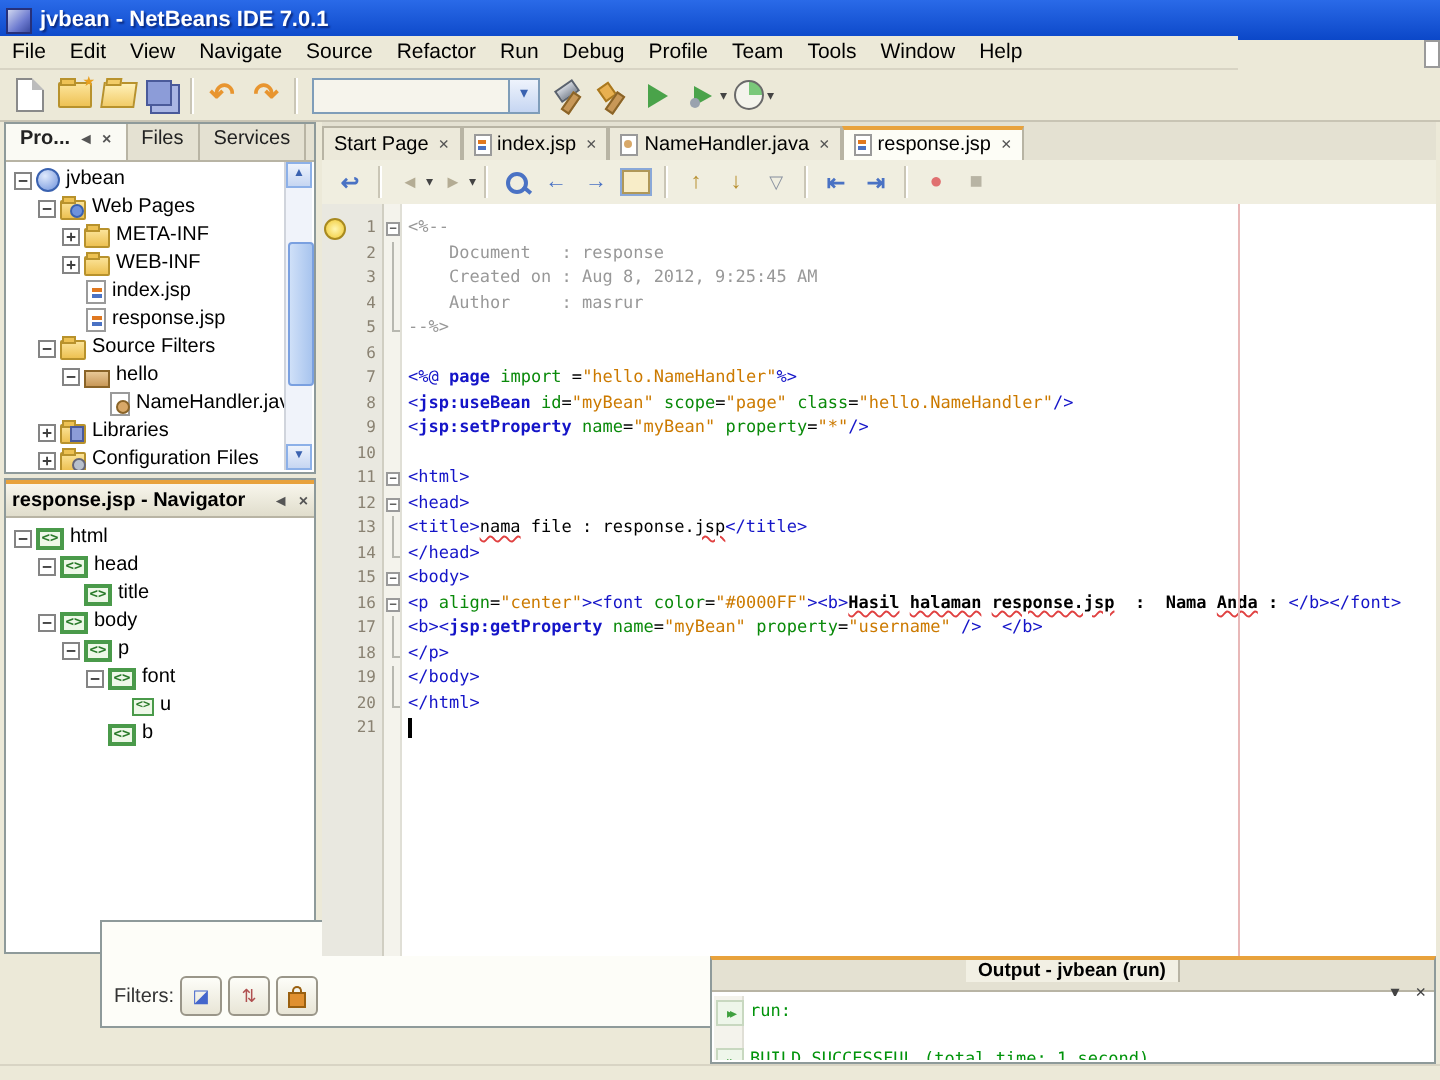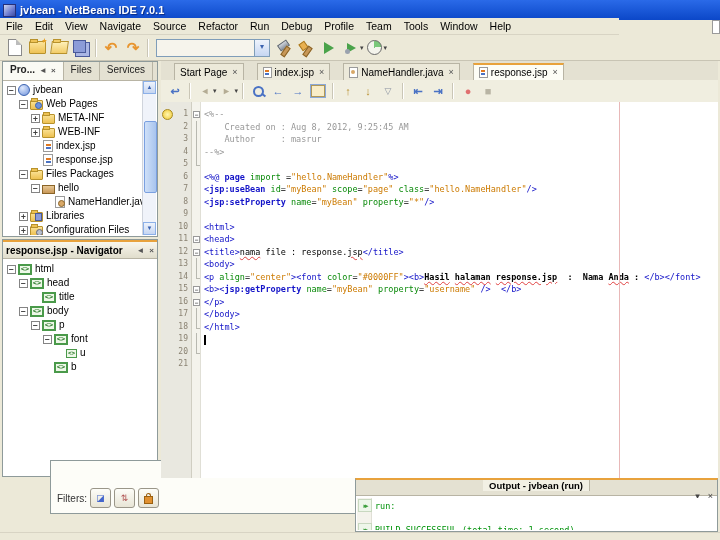--- a/index.html
+++ b/index.html
@@ -79,21 +79,21 @@
   
   .filtersbar{position:absolute;left:2px;bottom:3px;height:24px;display:flex;align-items:center;font-size:10px;color:#333;}
   .fbtn{width:19px;height:18px;background:linear-gradient(#fdfdf8,#e8e5d6);border:1px solid #9a9689;border-radius:3px;
       margin-left:3px;display:inline-flex;align-items:center;justify-content:center;font-size:9px;}
   .padlock{width:7px;height:6px;background:#e09030;border:1px solid #9a6010;position:relative;margin-top:3px;}
   .padlock:before{content:"";position:absolute;left:1px;top:-4px;width:3px;height:3px;border:1px solid #9a6010;border-bottom:none;border-radius:3px 3px 0 0;}
   .collapse-handle{position:absolute;left:166px;top:1px;font-size:7px;color:#9a9689;}
   
   .etabrow{position:absolute;left:0;top:0;right:0;height:19px;background:#e4e1d2;border-bottom:1px solid #b8b4a4;display:flex;align-items:flex-end;}
   .etab{height:17px;box-sizing:border-box;border:1px solid #b8b4a4;border-bottom:none;background:#ece9da;
-      display:flex;align-items:center;padding:0 5px;font-size:10px;margin-left:13px;white-space:nowrap;}
+      display:flex;align-items:center;padding:0 5px;font-size:10px;margin-left:0;white-space:nowrap;}
   .etab.active{background:#fdfdf6;border-top:2px solid #e8a23c;font-weight:normal;}
   .etab .fi{display:inline-block;width:9px;height:11px;background:#fff;border:1px solid #9a9a9a;margin-right:3px;position:relative;box-sizing:border-box;}
   .etab .fi.jsp:after{content:"";position:absolute;left:1px;top:2px;width:4px;height:2px;background:#e07820;box-shadow:0 3px 0 #4a72c4;}
   .etab .fi.java:after{content:"";position:absolute;left:1px;top:2px;width:4px;height:4px;border-radius:50%;background:#d8a868;}
   .etab .x{margin-left:5px;font-size:9px;color:#555;line-height:9px;}
   .etoolbar{position:absolute;left:0;top:19px;right:0;height:22px;background:#f0eee0;border-bottom:1px solid #c8c4b4;
       display:flex;align-items:center;padding-left:4px;}
   .ebtn{width:20px;height:18px;display:inline-flex;align-items:center;justify-content:center;font-size:11px;}
   .esep{width:1px;height:16px;background:#cac6b6;border-right:1px solid #fff;margin:0 4px;}
   .mag{width:7px;height:7px;border:2px solid #4a72c4;border-radius:50%;position:relative;}
@@ -124,21 +124,21 @@
   .caret{display:inline-block;width:1.5px;height:10px;background:#000;vertical-align:middle;}
   
   .output{border-top:2px solid #e8a23c;}
   .otabrow{height:15px;background:#e4e1d2;border-bottom:1px solid #b8b4a4;display:flex;align-items:center;font-size:9.5px;flex-direction:column;}
   .otab{height:100%;display:flex;align-items:center;background:#f2f0e4;border-right:1px solid #b8b4a4;padding:0 6px;font-weight:bold;}
   .otab-icons{margin-left:auto;display:flex;align-items:center;}
   .otab-icons span{margin:0 4px;font-size:9px;color:#444;}
   .tasks-sec{border-left:1px solid #b8b4a4;background:#e4e1d2;height:100%;display:flex;align-items:center;padding:0 8px;min-width:160px;}
   .obody{position:absolute;left:1px;right:1px;top:18px;bottom:1px;background:#fff;overflow:hidden;}
   .ostrip{position:absolute;left:0;top:0;bottom:0;width:14px;background:#f4f3ec;border-right:1px solid #e0dfd6;}
-  .orow{height:12px;display:flex;align-items:flex-end;}
+  .orow{height:12px;display:flex;align-items:flex-start;}
   .obtn{width:12px;height:11px;margin-right:3px;display:inline-flex;align-items:center;justify-content:center;
       font-size:7px;letter-spacing:-2px;color:#3fa03f;border:1px solid #c8d8c0;background:#eef6ea;flex:none;}
   .osp{width:16px;flex:none;}
   .otext{font:8.5px/12px "DejaVu Sans Mono",monospace;color:#00930a;white-space:pre;}
   
   .statusbar{position:absolute;left:0;bottom:0;width:720px;height:7px;background:#ECE9D8;border-top:1px solid #d8d4c4;}
 </style>
 </head>
 <body>
 
@@ -242,21 +242,21 @@
           <span>index.jsp</span>
         </div>
         <div class="row" style="padding-left: 27px;">
           <span class="tgsp"></span>
           <span class="ti ti-page jsp"></span>
           <span>response.jsp</span>
         </div>
         <div class="row" style="padding-left: 15px;">
           <span class="tg">−</span>
           <span class="ti ti-fold"></span>
-          <span>Files Packages</span>
+          <span>Source Filters</span>
         </div>
         <div class="row" style="padding-left: 27px;">
           <span class="tg">−</span>
           <span class="ti ti-pkg"></span>
           <span>hello</span>
         </div>
         <div class="row" style="padding-left: 39px;">
           <span class="tgsp"></span>
           <span class="ti ti-page java"></span>
           <span>NameHandler.java</span>
@@ -493,31 +493,33 @@
           </div>
           <div class="fl">
             <span class="fend"></span>
           </div>
           <div class="fl"></div>
         </div>
       <div class="codearea">
         <div class="marginline"></div>
         <div>
             <div class="cl"><span class="sg-c">&lt;%--</span></div>
+            <div class="cl"><span class="sg-c">    Document   : response</span></div>
             <div class="cl"><span class="sg-c">    Created on : Aug 8, 2012, 9:25:45 AM</span></div>
             <div class="cl"><span class="sg-c">    Author     : masrur</span></div>
             <div class="cl"><span class="sg-c">--%&gt;</span></div>
             <div class="cl"></div>
             <div class="cl"><span class="sg-t">&lt;%@ </span><span class="sg-k">page</span><span class="sg-p"> </span><span class="sg-a">import</span><span class="sg-p"> =</span><span class="sg-s">"hello.NameHandler"</span><span class="sg-t">%&gt;</span></div>
             <div class="cl"><span class="sg-t">&lt;</span><span class="sg-k">jsp:useBean</span><span class="sg-p"> </span><span class="sg-a">id</span><span class="sg-p">=</span><span class="sg-s">"myBean"</span><span class="sg-p"> </span><span class="sg-a">scope</span><span class="sg-p">=</span><span class="sg-s">"page"</span><span class="sg-p"> </span><span class="sg-a">class</span><span class="sg-p">=</span><span class="sg-s">"hello.NameHandler"</span><span class="sg-t">/&gt;</span></div>
             <div class="cl"><span class="sg-t">&lt;</span><span class="sg-k">jsp:setProperty</span><span class="sg-p"> </span><span class="sg-a">name</span><span class="sg-p">=</span><span class="sg-s">"myBean"</span><span class="sg-p"> </span><span class="sg-a">property</span><span class="sg-p">=</span><span class="sg-s">"*"</span><span class="sg-t">/&gt;</span></div>
             <div class="cl"></div>
             <div class="cl"><span class="sg-t">&lt;html&gt;</span></div>
             <div class="cl"><span class="sg-t">&lt;head&gt;</span></div>
             <div class="cl"><span class="sg-t">&lt;title&gt;</span><span class="sg-m">nama</span><span class="sg-p"> file : response.</span><span class="sg-m">jsp</span><span class="sg-t">&lt;/title&gt;</span></div>
+            <div class="cl"><span class="sg-t">&lt;/head&gt;</span></div>
             <div class="cl"><span class="sg-t">&lt;body&gt;</span></div>
             <div class="cl"><span class="sg-t">&lt;p </span><span class="sg-a">align</span><span class="sg-p">=</span><span class="sg-s">"center"</span><span class="sg-t">&gt;&lt;</span><span class="sg-t">font </span><span class="sg-a">color</span><span class="sg-p">=</span><span class="sg-s">"#0000FF"</span><span class="sg-t">&gt;&lt;b&gt;</span><span class="sg-mb">Hasil</span><span class="sg-b"> </span><span class="sg-mb">halaman</span><span class="sg-b"> </span><span class="sg-mb">response.jsp</span><span class="sg-b">  :  Nama </span><span class="sg-mb">Anda</span><span class="sg-b"> : </span><span class="sg-t">&lt;/b&gt;&lt;/font&gt;</span></div>
             <div class="cl"><span class="sg-t">&lt;b&gt;&lt;</span><span class="sg-k">jsp:getProperty</span><span class="sg-p"> </span><span class="sg-a">name</span><span class="sg-p">=</span><span class="sg-s">"myBean"</span><span class="sg-p"> </span><span class="sg-a">property</span><span class="sg-p">=</span><span class="sg-s">"username"</span><span class="sg-t"> /&gt;</span><span class="sg-p">  </span><span class="sg-t">&lt;/b&gt;</span></div>
             <div class="cl"><span class="sg-t">&lt;/p&gt;</span></div>
             <div class="cl"><span class="sg-t">&lt;/body&gt;</span></div>
             <div class="cl"><span class="sg-t">&lt;/html&gt;</span></div>
             <div class="cl"><span class="caret"></span></div>
           </div>
       </div>
     </div>

